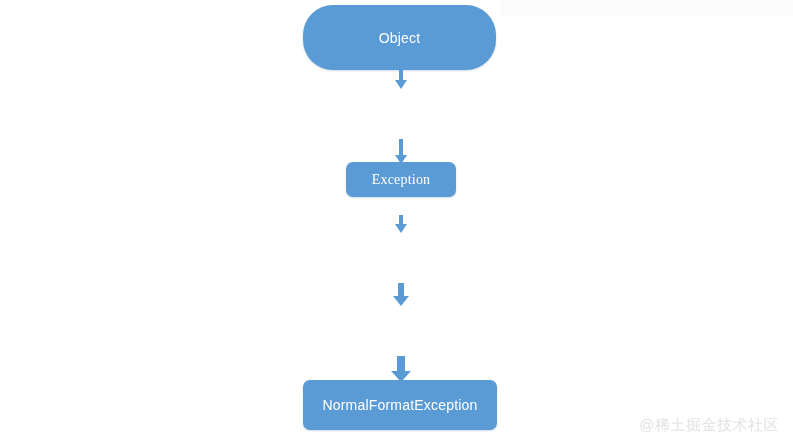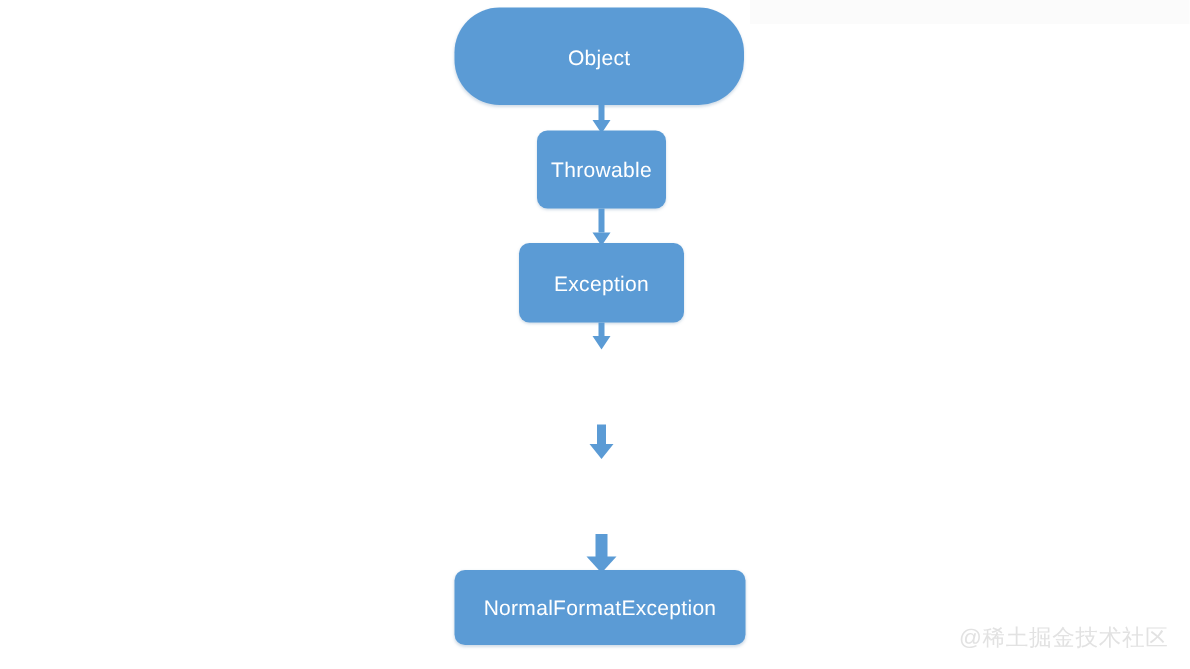--- a/index.html
+++ b/index.html
@@ -44,21 +44,21 @@
     font-weight: 400;
     letter-spacing: 0.2px;
     line-height: 1;
     white-space: nowrap;
     box-shadow: 0 1px 2px rgba(90,130,170,0.28);
   }
 
   
   .n-object              { left: 303px; top: 5px;   width: 193px; height: 65px; border-radius: 30px; }
   .n-throwable           { left: 358px; top: 87px;  width: 86px;  height: 52px; }
-  .n-exception           { left: 346px; top: 162px; width: 110px; height: 53px; }
+  .n-exception           { left: 346px; top: 162px; width: 110px; height: 35px; font-family: Liberation Serif, serif; }
   .n-runtimeexception    { left: 310px; top: 231px; width: 173px; height: 52px; }
   .n-illegalargument     { left: 305px; top: 304px; width: 192px; height: 52px; }
   .n-normalformat        { left: 303px; top: 380px; width: 194px; height: 50px; text-align: center; }
 
   
   .arrow {
     position: absolute;
   }
   .arrow .shaft {
     position: absolute;
@@ -123,23 +123,20 @@
 
   <div class="node n-object">
     <span>Object</span>
   </div>
 
   <div class="arrow a1">
     <span class="shaft"></span>
     <span class="head"></span>
   </div>
 
-  <div class="node n-throwable">
-    <span>Throwable</span>
-  </div>
 
   <div class="arrow a2">
     <span class="shaft"></span>
     <span class="head"></span>
   </div>
 
   <div class="node n-exception">
     <span>Exception</span>
   </div>
 

